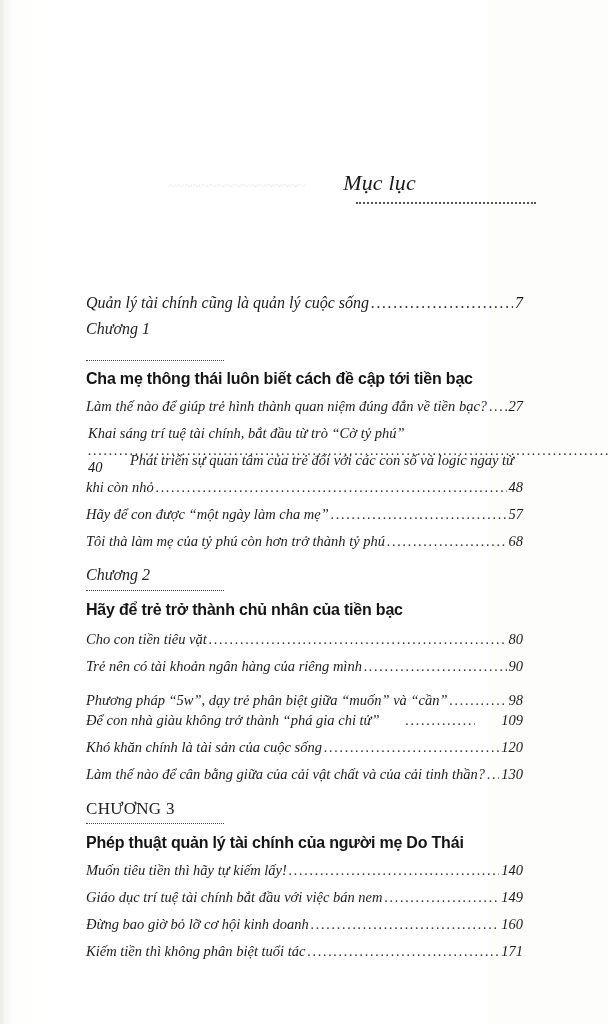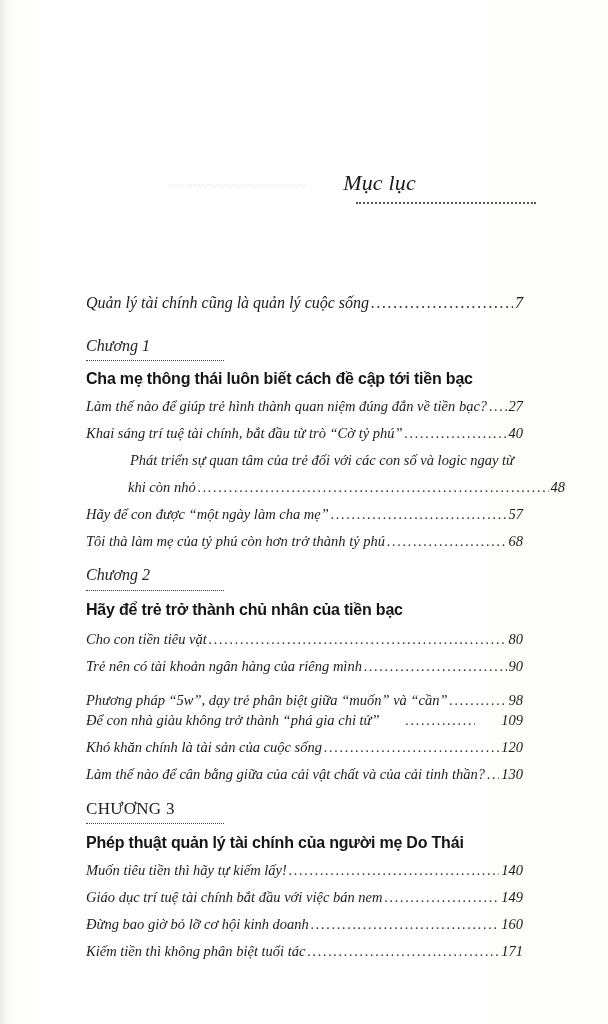--- a/index.html
+++ b/index.html
@@ -68,38 +68,38 @@
 
   <div class="toc-title">Mục lục</div>
   <div class="toc-title-rule"></div>
 
   <div class="entry intro" style="top:294px;">
     <span class="t">Quản lý tài chính cũng là quản lý cuộc sống</span>
     <span class="dots"></span>
     <span class="p">7</span>
   </div>
 
-  <div class="chapter-label" style="top:337px;text-align:right;">Chương 1</div>
+  <div class="chapter-label" style="top:320px;text-align:right;">Chương 1</div>
   <div class="chapter-rule" style="top:360px;"></div>
   <div class="chapter-title" style="top:370px;">Cha mẹ thông thái luôn biết cách đề cập tới tiền bạc</div>
 
   <div class="entry" style="top:398px;">
     <span class="t">Làm thế nào để giúp trẻ hình thành quan niệm đúng đắn về tiền bạc?</span>
     <span class="dots"></span>
     <span class="p">27</span>
   </div>
-  <div class="entry" style="top:425px;">
+  <div class="entry" style="top:425px;flex-direction:column;">
     <span class="t">Khai sáng trí tuệ tài chính, bắt đầu từ trò “Cờ tỷ phú”</span>
     <span class="dots"></span>
     <span class="p">40</span>
   </div>
   <div class="entry wrap-line1" style="top:452px;">
     <span class="t">Phát triển sự quan tâm của trẻ đối với các con số và logic ngay từ</span>
   </div>
-  <div class="entry" style="top:479px;margin-left:42px;">
+  <div class="entry" style="top:479px;">
     <span class="t">khi còn nhỏ</span>
     <span class="dots"></span>
     <span class="p">48</span>
   </div>
   <div class="entry" style="top:506px;">
     <span class="t">Hãy để con được “một ngày làm cha mẹ”</span>
     <span class="dots"></span>
     <span class="p">57</span>
   </div>
   <div class="entry" style="top:533px;">

